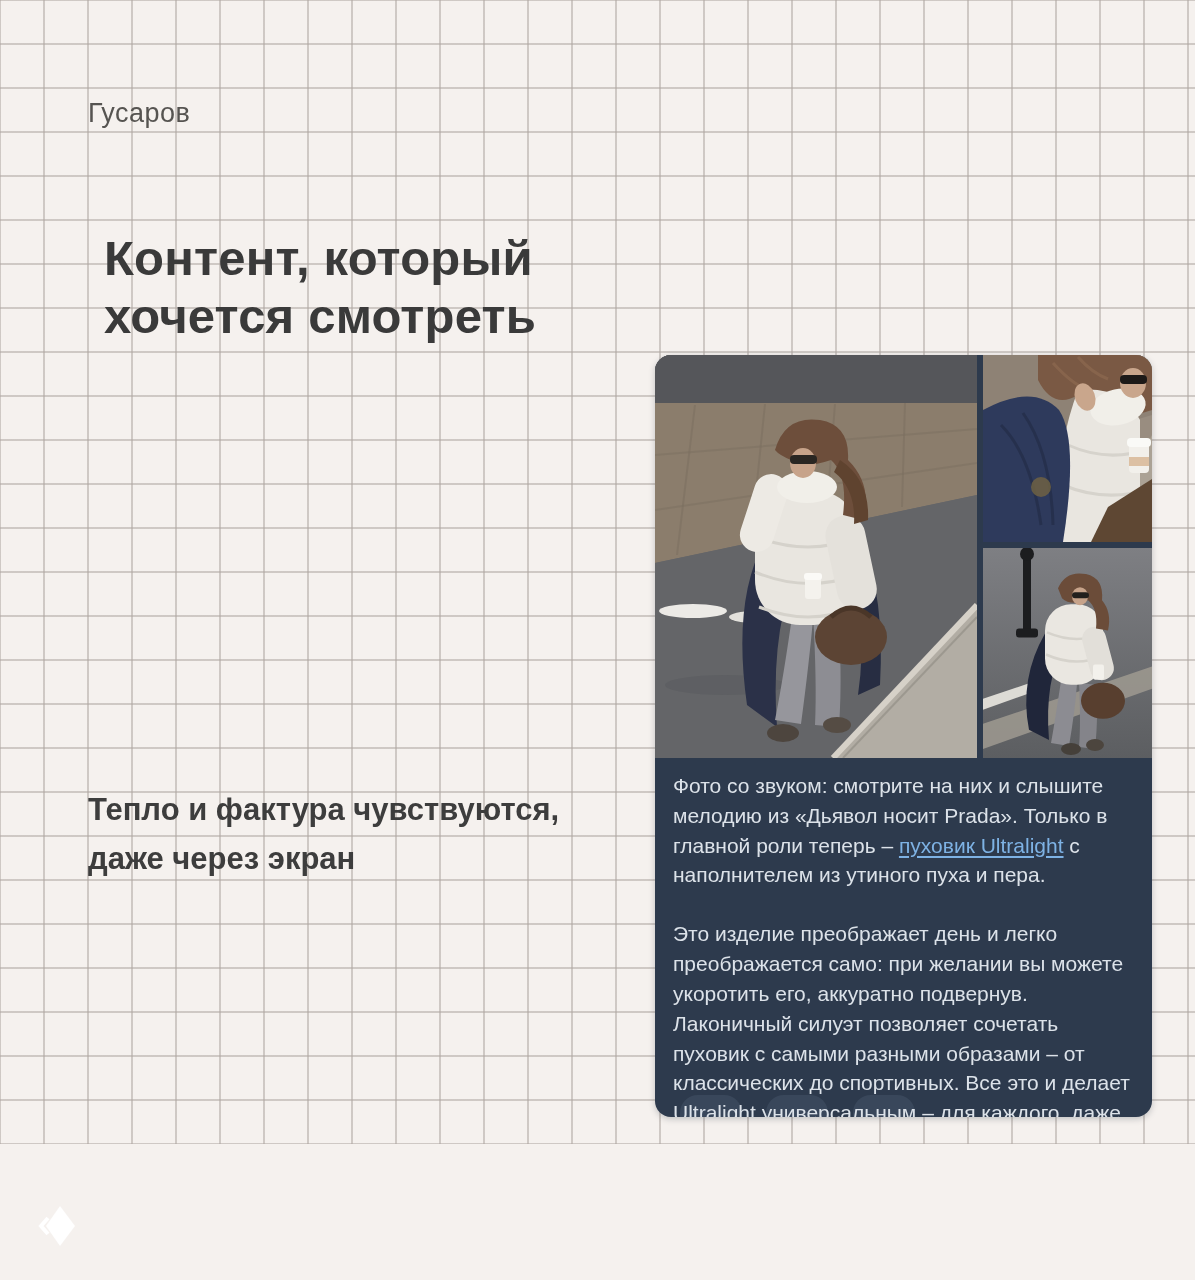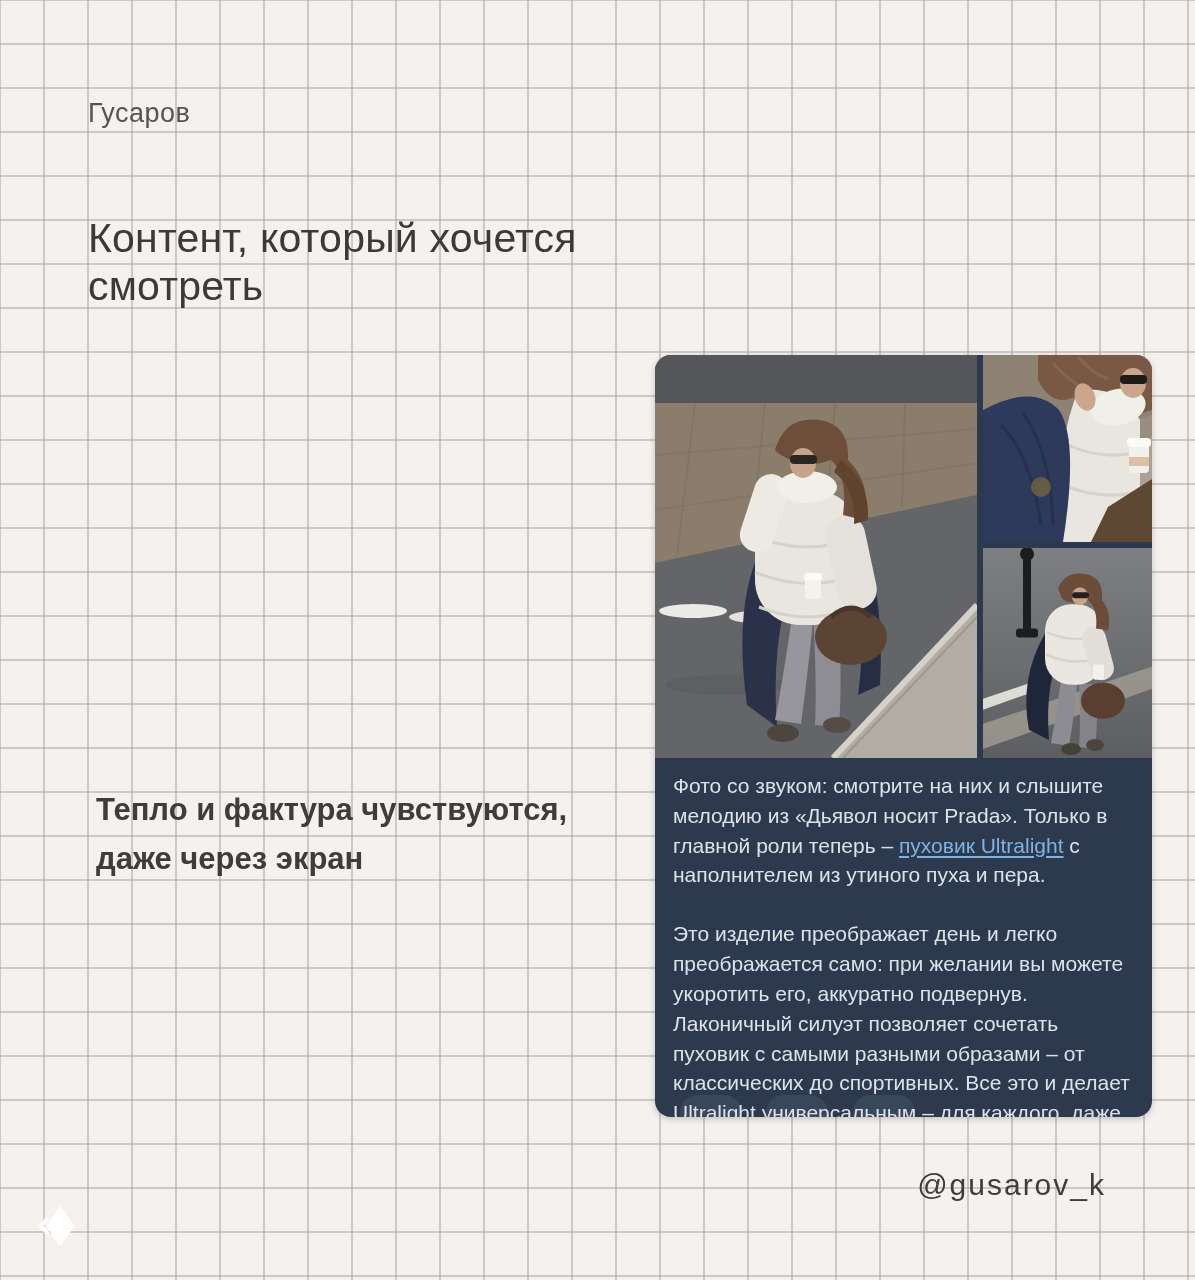--- a/index.html
+++ b/index.html
@@ -2,43 +2,43 @@
 <html><head>
 <meta charset="utf-8">
 <style>
   html,body{margin:0;padding:0;}
   body{
     width:1195px;height:1280px;overflow:hidden;
     font-family:"Liberation Sans", sans-serif;
     background:#f5f1ee;
   }
   .poster{
-    position:relative;width:1195px;height:1280px;
+    position:relative;width:1195px;height:1144px;
     background-color:#f5f1ee;
     background-image:
       linear-gradient(to right, rgba(176,167,163,.55) 2px, transparent 2px),
       linear-gradient(to bottom, rgba(176,167,163,.55) 2px, transparent 2px);
     background-size:44px 44px;
     background-position:-1px -1px;
   }
   .brand{
     position:absolute;left:88px;top:98px;
     font-size:27px;font-weight:500;color:#565451;letter-spacing:.5px;
   }
   .title{
-    position:absolute;left:88px;top:214px;width:600px;margin:0;
-    font-size:41px;line-height:1.18;font-weight:400;color:#3a3a3a;letter-spacing:.2px;
+    position:absolute;left:88px;top:214px;width:600px;margin:16px;
+    font-size:49px;line-height:1.18;font-weight:700;color:#3a3a3a;letter-spacing:.2px;
   }
   .para{
     position:absolute;left:88px;width:548px;margin:0;
     font-size:31px;line-height:1.58;font-weight:400;color:#4a4a4a;
   }
   .para.p1{top:440px;}
   .para.p2{top:636px;}
-  .para.p3{top:786px;font-weight:700;color:#3d3d3d;padding-left:8px;}
+  .para.p3{top:786px;font-weight:700;color:#3d3d3d;}
   
   .card{
     position:absolute;left:655px;top:355px;width:497px;height:762px;
     background:#2d3a4d;border-radius:16px;overflow:hidden;
     box-shadow:0 2px 6px rgba(40,50,65,.25);
   }
   .collage{
     position:absolute;left:0;top:0;width:497px;height:403px;
     display:grid;grid-template-columns:322px 169px;grid-template-rows:187px 210px;
     column-gap:6px;row-gap:6px;
@@ -177,21 +177,20 @@
       <p><span>Фото со звуком: смотрите на них и слышите мелодию из «Дьявол носит Prada». Только в главной роли теперь – </span><a class="link" href="#">пуховик Ultralight</a><span> с наполнителем из утиного пуха и пера.</span></p>
       <p>Это изделие преображает день и легко преображается само: при желании вы можете укоротить его, аккуратно подвернув. Лаконичный силуэт позволяет сочетать пуховик с самыми разными образами – от классических до спортивных. Все это и делает Ultralight универсальным – для каждого, даже самого холодного дня (рассчитан на погоду до –25 °C!).</p>
     </div>
 
     <div class="pill k1"></div>
     <div class="pill k2"></div>
     <div class="pill k3"></div>
 
   </div>
 
-  <div class="handle">@gusarov_k</div>
 
   <div class="logo">
     <svg viewBox="0 0 40 44">
       <polyline points="10,14 3,22 10,30" stroke="#ffffff" stroke-width="4" fill="none" opacity=".95"></polyline>
       <polygon points="22,2 37,22 22,42 8,22" fill="#ffffff" opacity=".97"></polygon>
     </svg>
   </div>
 
 </div>
 

